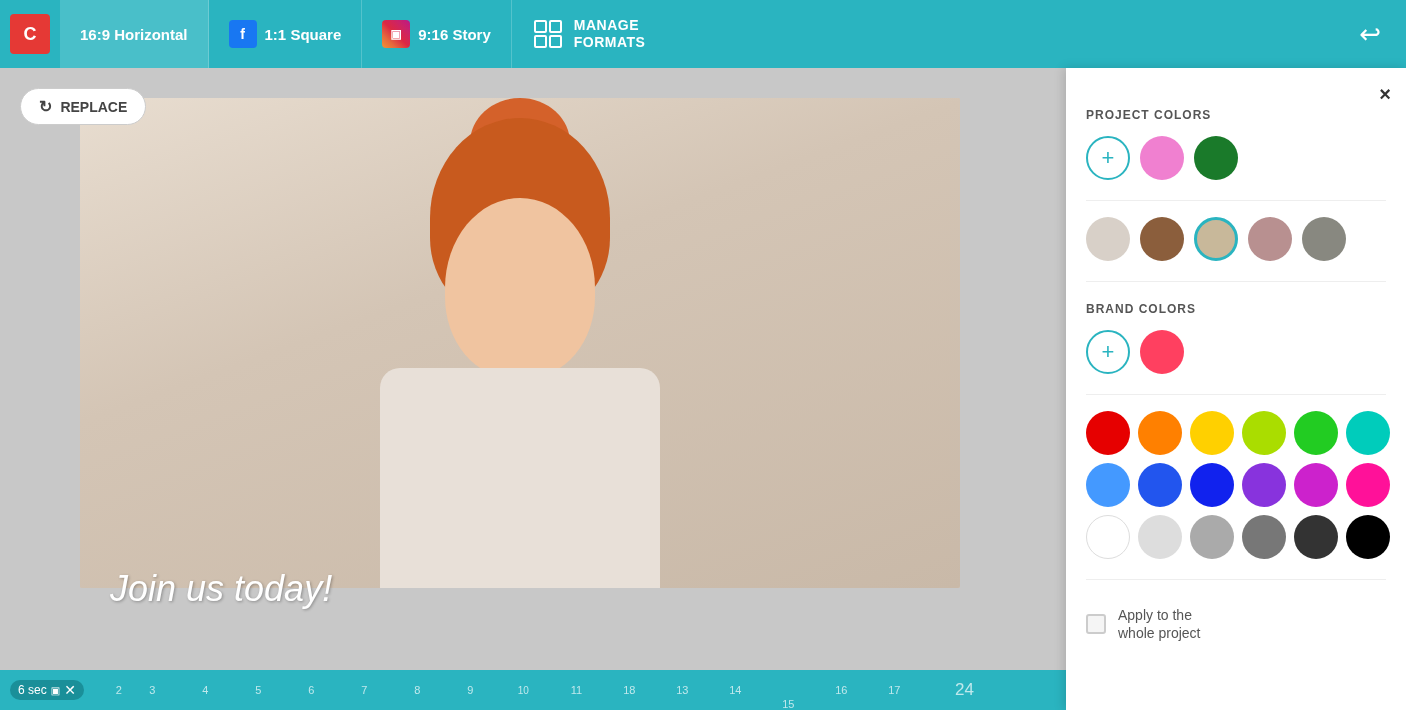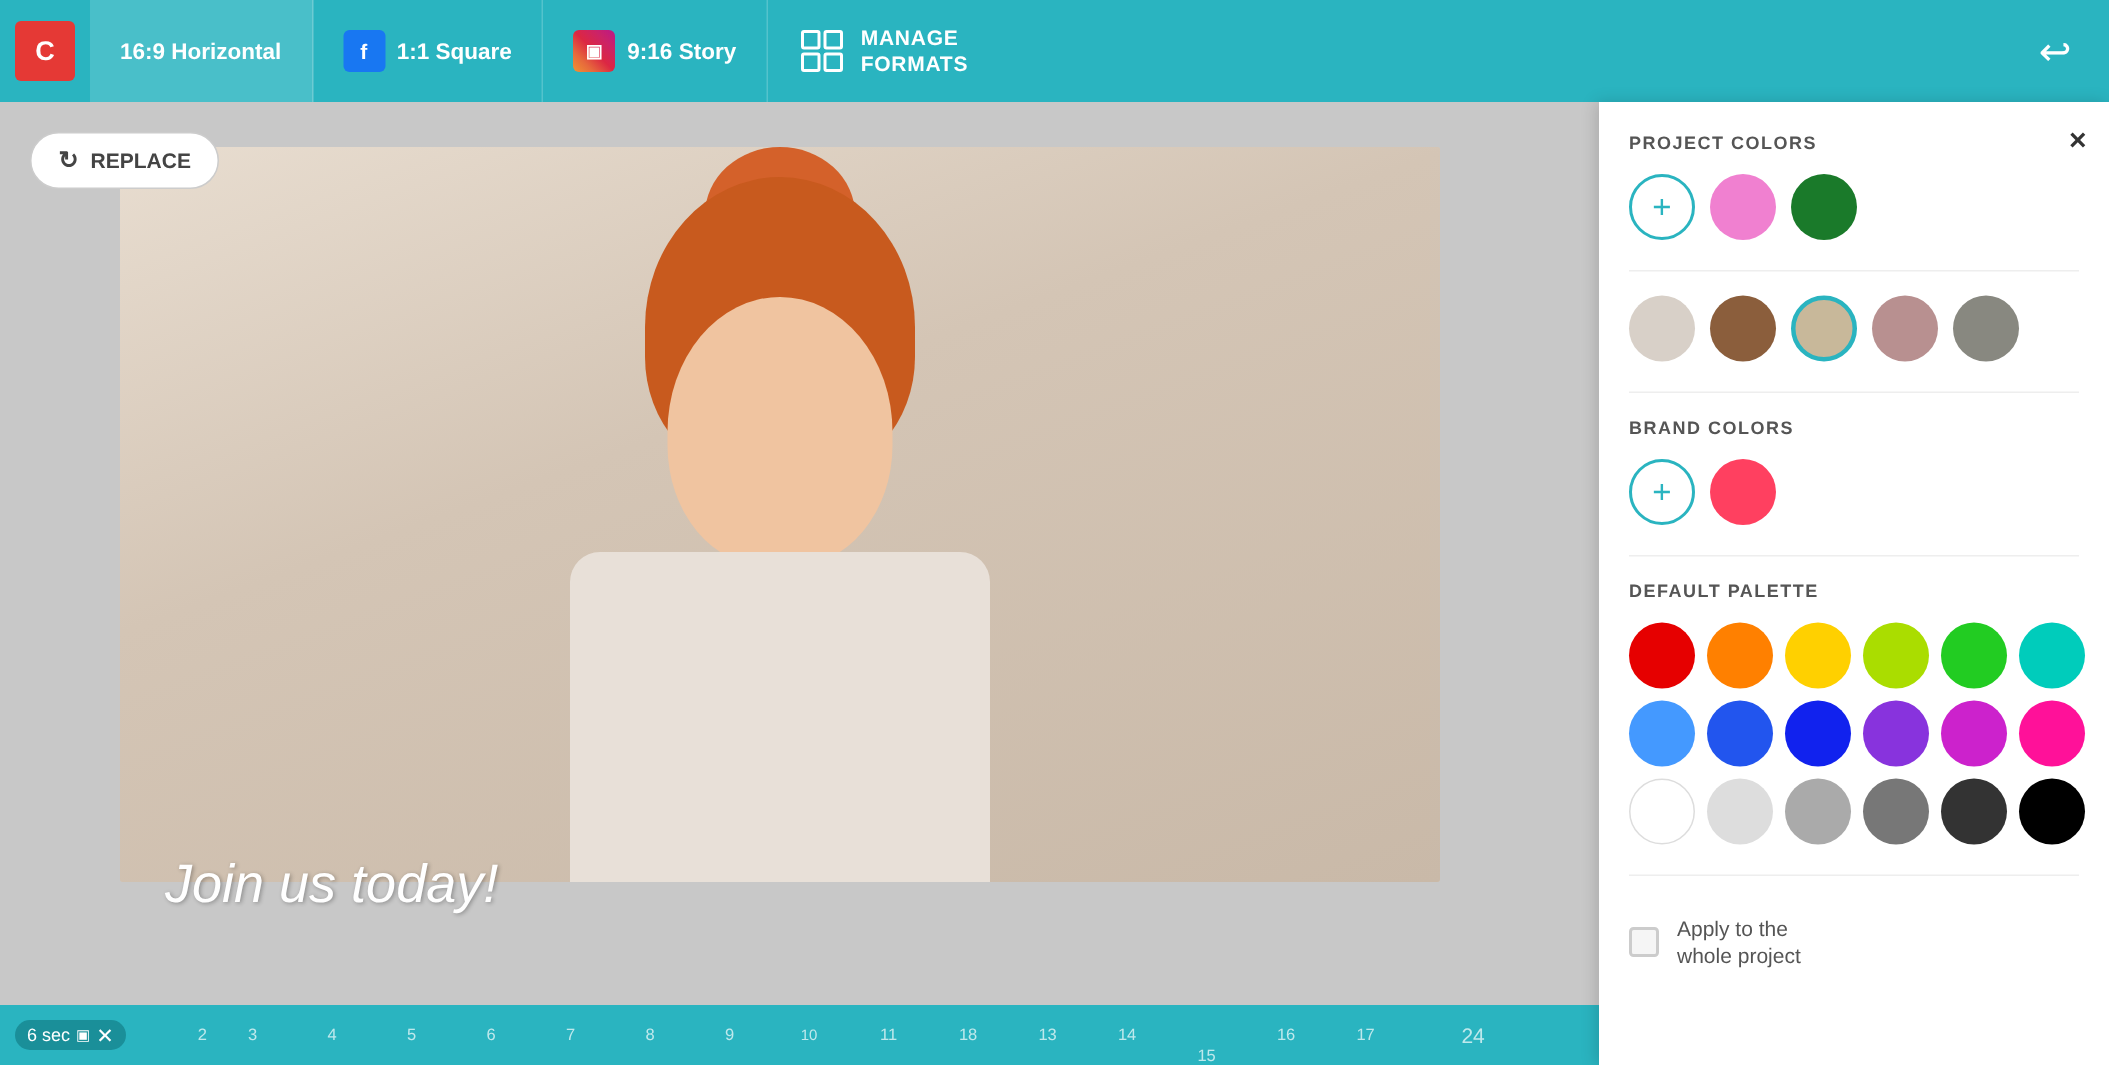--- a/index.html
+++ b/index.html
@@ -223,21 +223,21 @@
     }
     .time-indicator {
       background: #1a8f99;
       border-radius: 10px;
       padding: 2px 8px;
       color: white;
       font-size: 12px;
       display: flex;
       align-items: center;
       gap: 4px;
-      margin-right: 24px;
+      margin-right: 8px;
     }
 
     
     .color-panel {
       width: 340px;
       background: white;
       box-shadow: -2px 0 10px rgba(0,0,0,0.15);
       padding: 20px;
       overflow-y: auto;
       position: absolute;
@@ -256,21 +256,21 @@
       cursor: pointer;
       color: #333;
       font-weight: bold;
     }
     .section-title {
       font-size: 12px;
       font-weight: 700;
       letter-spacing: 1px;
       color: #555;
       margin-bottom: 14px;
-      margin-top: 0;
+      margin-top: 20px;
     }
     .color-row {
       display: flex;
       align-items: center;
       gap: 10px;
       margin-bottom: 20px;
     }
     .color-circle {
       width: 44px;
       height: 44px;
@@ -398,21 +398,21 @@
         <span style="color:rgba(255,255,255,0.7); font-size:11px; width:53px; text-align:center;">8</span>
         <span style="color:rgba(255,255,255,0.7); font-size:11px; width:53px; text-align:center;">9</span>
         <span style="color:rgba(255,255,255,0.7); font-size:10px; width:53px; text-align:center;">10</span>
         <span style="color:rgba(255,255,255,0.7); font-size:11px; width:53px; text-align:center;">11</span>
         <span style="color:rgba(255,255,255,0.7); font-size:11px; width:53px; text-align:center;">18</span>
         <span style="color:rgba(255,255,255,0.7); font-size:11px; width:53px; text-align:center;">13</span>
         <span style="color:rgba(255,255,255,0.7); font-size:11px; width:53px; text-align:center;">14</span>
         <span style="color:rgba(255,255,255,0.7); font-size:11px; width:53px; text-align:center;margin-top:28px;">15</span>
         <span style="color:rgba(255,255,255,0.7); font-size:11px; width:53px; text-align:center;">16</span>
         <span style="color:rgba(255,255,255,0.7); font-size:11px; width:53px; text-align:center;">17</span>
-        <span style="color:rgba(255,255,255,0.7); font-size:14px; width:53px; text-align:right;">24</span>
+        <span style="color:rgba(255,255,255,0.7); font-size:17px; width:53px; text-align:right;">24</span>
       </div>
     </div>
   </div>
 
   <div class="color-panel">
     <button class="close-btn">×</button>
 
     <div class="section-title">PROJECT COLORS</div>
     <div class="color-row">
       <div class="color-circle add-btn">
@@ -437,21 +437,20 @@
     <div class="section-title">BRAND COLORS</div>
     <div class="color-row">
       <div class="color-circle add-btn">
         <span>+</span>
       </div>
       <div class="color-circle" style="background:#ff4060;"></div>
     </div>
 
     <hr class="divider">
 
-    <div class="section-title">DEFAULT PALETTE</div>
     <div class="palette-grid">
 
       <div class="color-circle" style="background:#e60000;"></div>
       <div class="color-circle" style="background:#ff8000;"></div>
       <div class="color-circle" style="background:#ffd000;"></div>
       <div class="color-circle" style="background:#aadd00;"></div>
       <div class="color-circle" style="background:#22cc22;"></div>
       <div class="color-circle" style="background:#00ccbb;"></div>
 
       <div class="color-circle" style="background:#4499ff;"></div>

